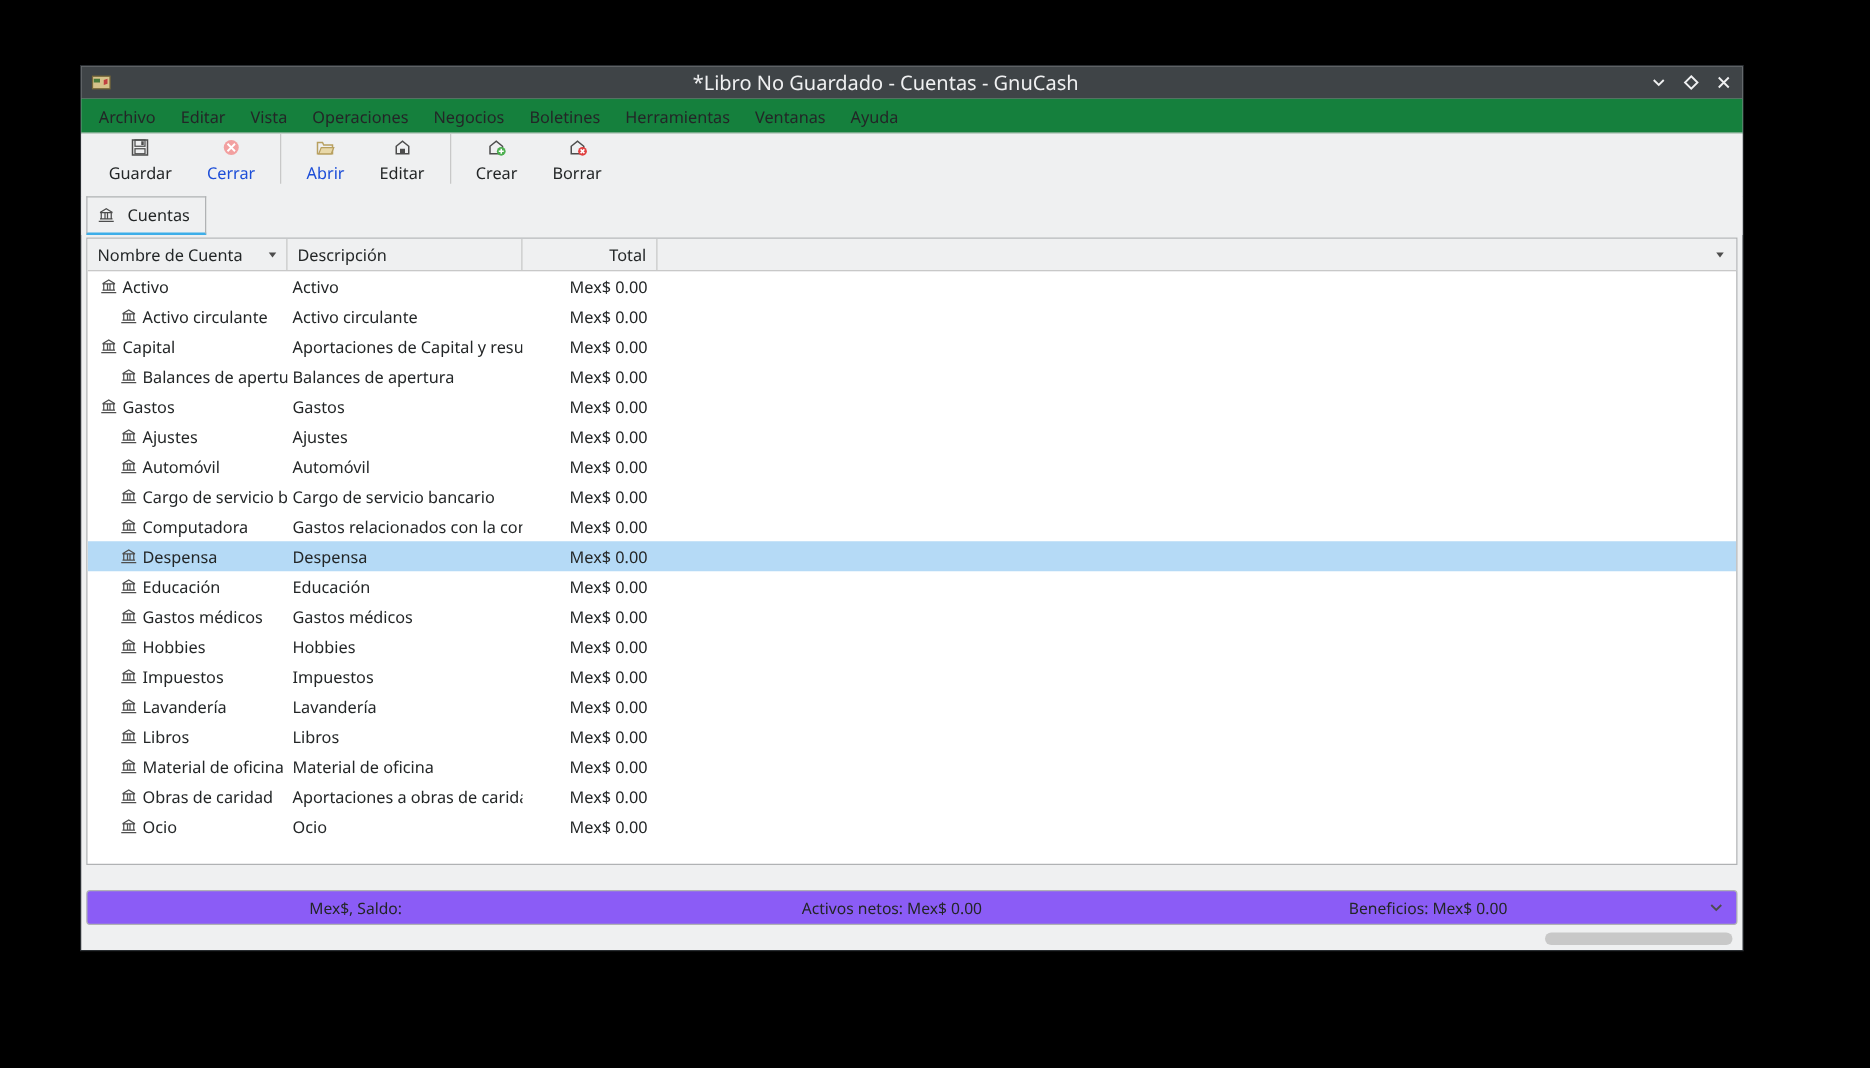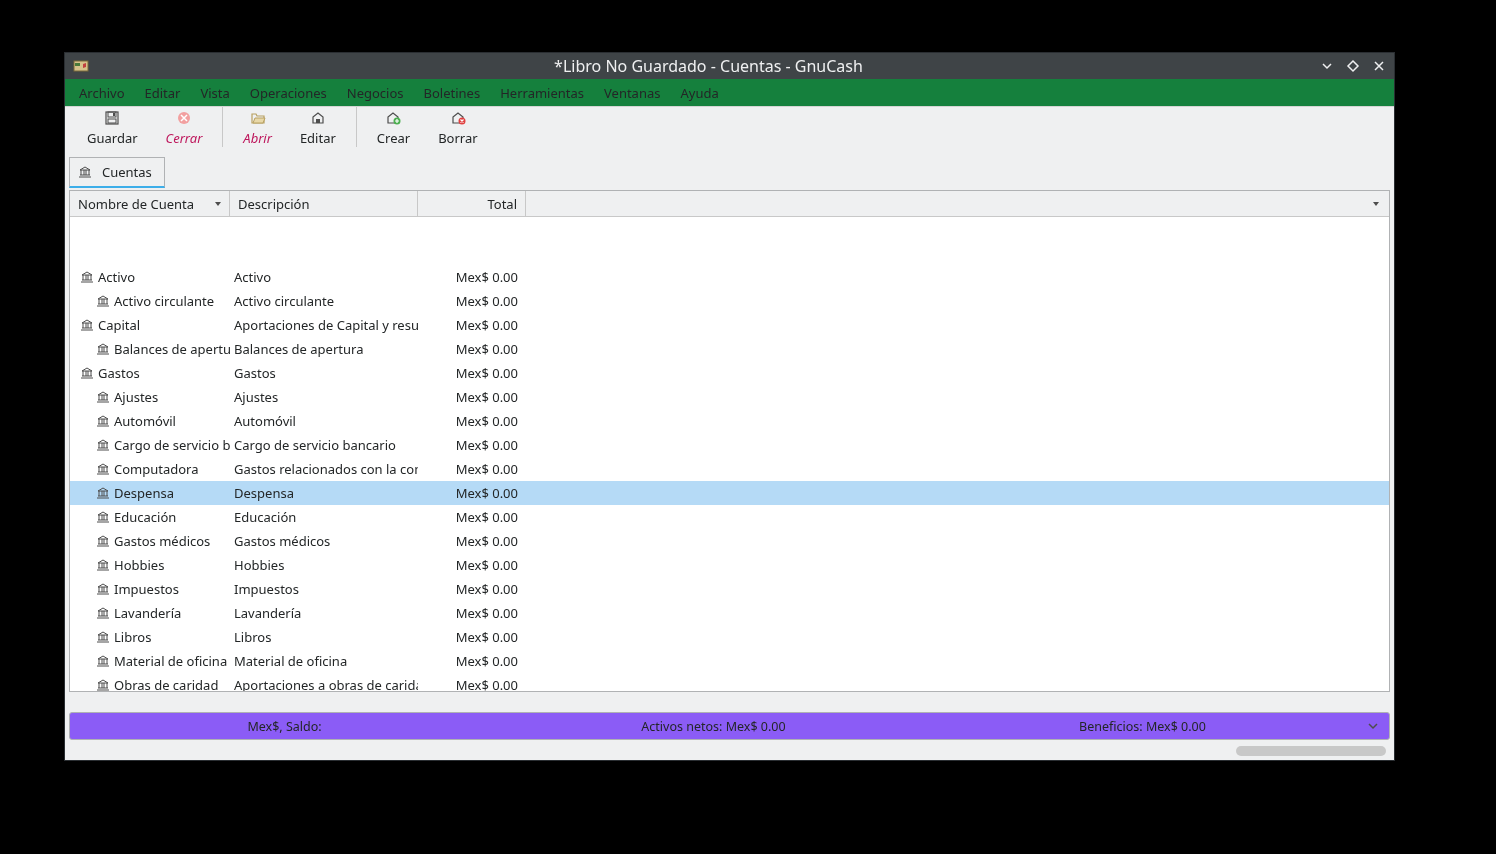--- a/index.html
+++ b/index.html
@@ -53,21 +53,21 @@
 }
 .toolbar-btn {
   display: flex;
   flex-direction: column;
   align-items: center;
   justify-content: center;
   padding: 2px 14px;
   cursor: default;
   min-width: 54px;
 }
-.toolbar-btn.disabled { color: #be185d; font-style: italic; }
+.toolbar-btn.disabled { color: #1d4ed8; }
 .toolbar-btn .icon { height: 18px; display: flex; align-items: center; justify-content: center; margin-bottom: 2px; }
 .toolbar-sep { width: 1px; height: 40px; background: #c8c8c8; margin: 0 6px; }
 .tabbar {
   background: #eff0f1;
   display: flex;
   align-items: flex-end;
   padding: 0 4px;
 }
 .tab {
   display: flex;
@@ -81,21 +81,20 @@
 }
 .table-container {
   flex: 1;
   background: #fff;
   border: 1px solid #b0b2b4;
   margin: 2px 4px 20px 4px;
   display: flex;
   flex-direction: column;
   overflow: hidden;
   position: relative;
-  gap: 48px;
 }
 .table-header {
   display: flex;
   background: #eff0f1;
   border-bottom: 1px solid #c8c8c8;
   height: 26px;
   align-items: stretch;
 }
 .th {
   display: flex;

